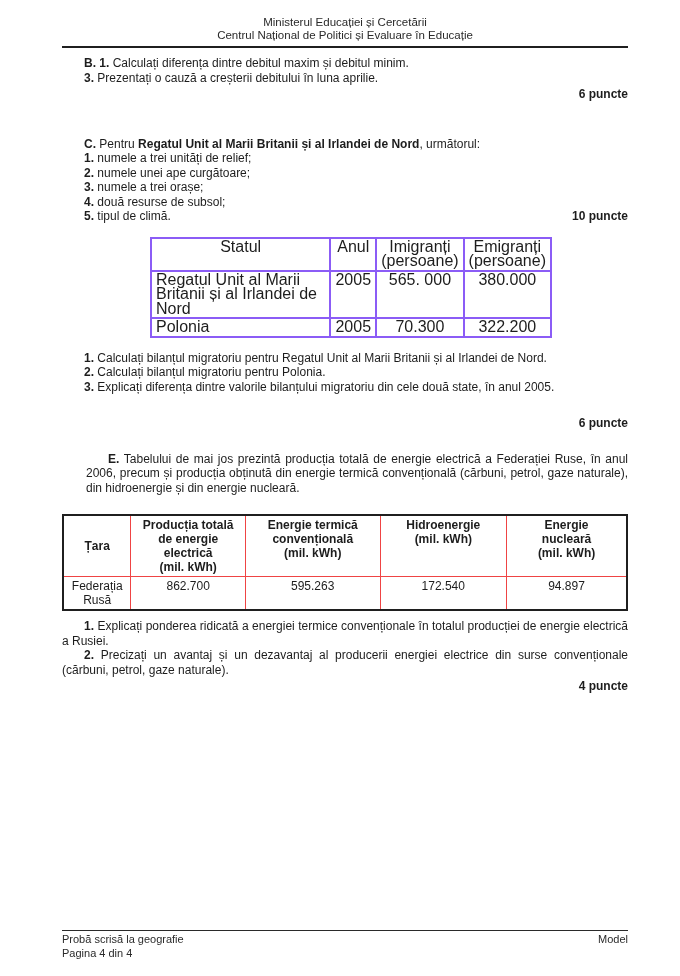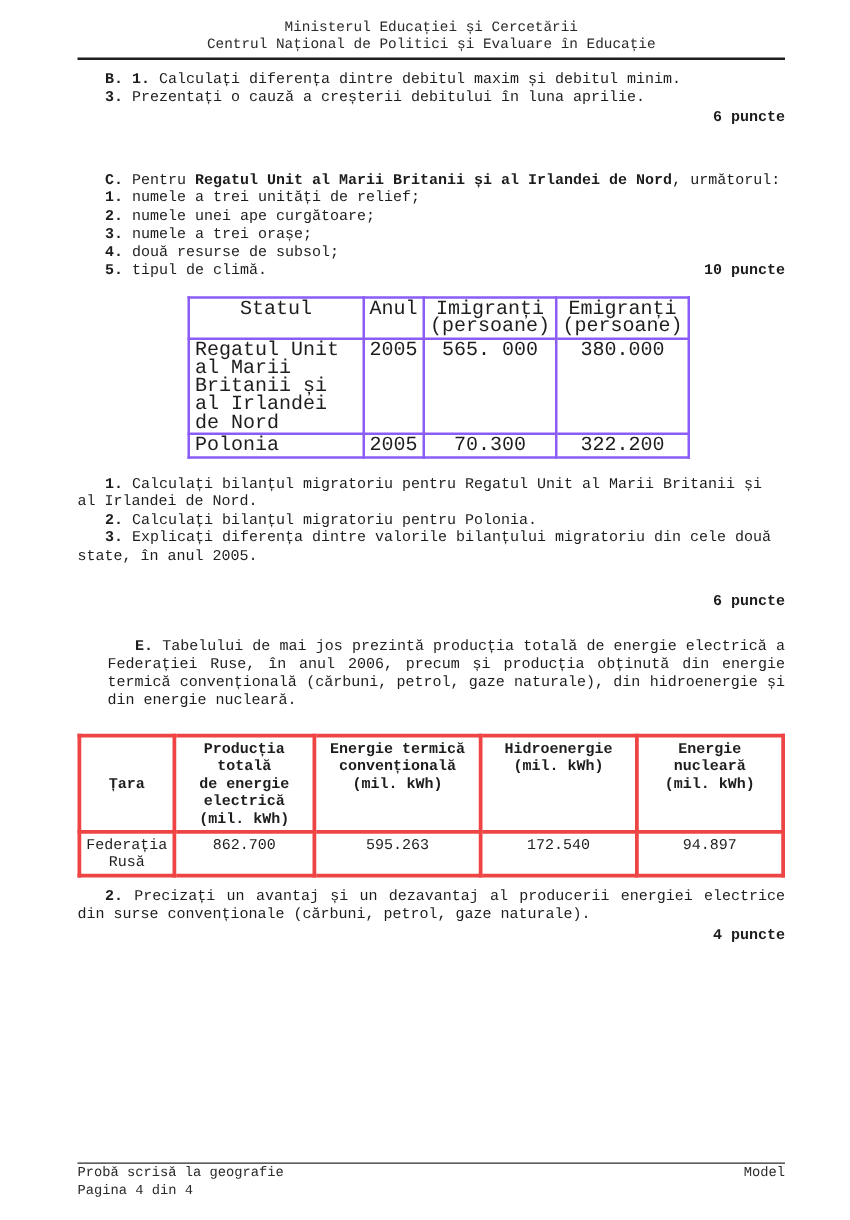--- a/index.html
+++ b/index.html
@@ -5,21 +5,21 @@
   * { margin: 0; padding: 0; box-sizing: border-box; }
   html, body { background: #ffffff; }
   body {
     width: 680px; height: 976px;
     font-family: "Liberation Sans", sans-serif;
     font-size: 12px; line-height: 14.5px;
     color: #1d1d1d;
     position: relative;
     overflow: hidden;
   }
-  .page { width: 680px; height: 976px; padding: 0 52px 0 62px; position: relative; font-family: Liberation Mono, monospace; }
+  .page { width: 680px; height: 976px; padding: 0 52px 0 62px; position: relative; }
 
   .header { padding-top: 16px; text-align: center; font-size: 11.5px; line-height: 13px; color: #2a2a2a; }
   .hrule { border-top: 2px solid #1f1f1f; margin-top: 4px; }
 
   .sec-b { margin-top: 8px; }
   .line b.num { font-weight: bold; padding-left: 22px; }
   .points { margin-top: 2px; text-align: right; font-weight: bold; }
 
   .sec-c { margin-top: 35px; }
   .flexline { display: flex; justify-content: space-between; }
@@ -36,21 +36,21 @@
   }
   table.d td.cell-left { text-align: left; }
   .preline { white-space: pre-line; }
 
   .d-items { margin-top: 13px; }
   .d-points { margin-top: 22px; }
 
   .e-para { margin-top: 21px; text-align: justify; margin-left: 24px; }
   table.e { margin-top: 19px; width: 566px; border: 2px solid #1f1f1f; }
   table.e th, table.e td {
-    border: 3px solid #ef4444;
+    border: 1px solid #ef4444;
     font-size: 12px; line-height: 14px;
     padding: 2px 4px; text-align: center; vertical-align: top;
   }
   table.e th { font-weight: bold; }
   table.e th.vmid { vertical-align: middle; }
 
   .e-items { margin-top: 8px; }
   .e-items .line { text-align: justify; }
   .e-points { margin-top: 2px; }
 
@@ -161,20 +161,21 @@
 Rusă</td>
       <td>862.700</td>
       <td>595.263</td>
       <td>172.540</td>
       <td>94.897</td>
     </tr>
   </tbody>
     </table>
 
   <div class="e-items">
+    <div class="line"><b class="num">1.</b> <span>Explicați ponderea ridicată a energiei termice convenționale în totalul producției de energie electrică a Rusiei.</span></div>
     <div class="line"><b class="num">2.</b> <span>Precizați un avantaj și un dezavantaj al producerii energiei electrice din surse convenționale (cărbuni, petrol, gaze naturale).</span></div>
   </div>
   <div class="points e-points">4 puncte</div>
 
   <div class="footer">
     <div class="footer-row">
       <span>Probă scrisă la geografie</span>
       <span>Model</span>
     </div>
     <div class="footer-center">Pagina 4 din 4</div>

